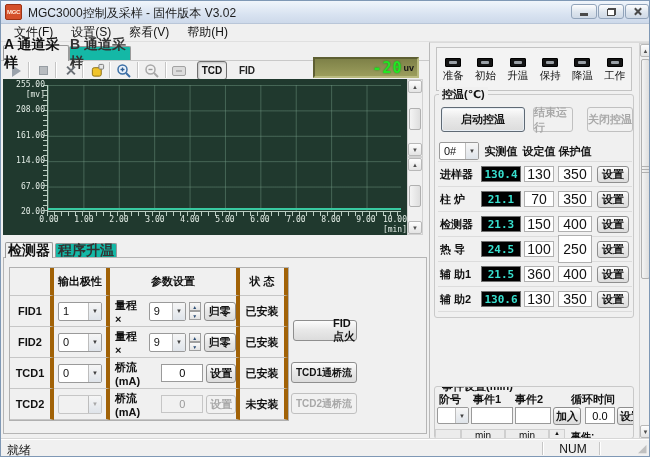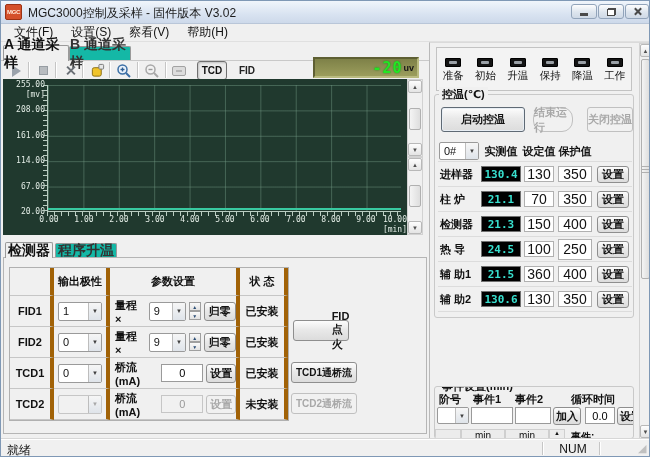--- a/index.html
+++ b/index.html
@@ -321,21 +321,21 @@
         </div>
       </div>
     <div class="dcell params">
       <span class="plabel">桥流(mA)</span>
       <input class="tinput dis" style="width: 42px; height: 18px;" value="0">
       <div class="btn dis" style="width:32px;height:19px;">设置</div>
     </div>
     <div class="dcell b">未安装</div>
   </div>
 
-  <div class="btn abs" style="left:292px;top:319px;width:56px;height:21px;padding-left:39px;">FID点火</div>
+  <div class="btn abs" style="left:292px;top:319px;width:64px;height:21px;padding-left:39px;">FID点火</div>
   <div class="btn abs" style="left:290px;top:361px;width:66px;height:21px;font-size:10px;">TCD1通桥流</div>
   <div class="btn abs dis" style="left:290px;top:392px;width:66px;height:21px;font-size:10px;">TCD2通桥流</div>
 
   <div class="rpanel">
 
     <div class="ledbox">
       <div class="ledcol">
           <span class="led"></span>
           <span class="ledlbl">准备</span>
         </div>
@@ -357,21 +357,21 @@
         </div>
       <div class="ledcol">
           <span class="led"></span>
           <span class="ledlbl">工作</span>
         </div>
     </div>
 
     <div class="group" style="left:4px;top:51px;width:200px;height:224px;">
       <span class="gtitle">控温(℃)</span>
       <div class="btn primary abs" style="left:6px;top:12px;width:84px;height:25px;">启动控温</div>
-      <div class="btn dis abs" style="left:98px;top:12px;width:40px;height:25px;border-radius:11px;">结束运行</div>
+      <div class="btn dis abs" style="left:98px;top:12px;width:40px;height:25px;">结束运行</div>
       <div class="btn dis abs" style="left:152px;top:12px;width:46px;height:25px;">关闭控温</div>
 
       <div class="ttable">
         <div class="tcell">
             <div class="combo" style="width:40px;height:18px;">
               <span class="cval">0#</span>
               <span class="carr">▼</span>
             </div>
           </div>
         <div class="tcell b">实测值</div>
@@ -422,21 +422,21 @@
           </div>
 
         <div class="tcell nm">热 导</div>
         <div class="tcell">
             <div class="lcdcell" style="width:40px;height:16px;">24.5</div>
           </div>
         <div class="tcell">
             <div class="wbox" style="width:30px;height:16px;">100</div>
           </div>
         <div class="tcell">
-            <div class="wbox" style="width:34px;height:21px;">250</div>
+            <div class="wbox" style="width:34px;height:28px;">250</div>
           </div>
         <div class="tcell">
             <div class="btn" style="width:32px;height:17px;">设置</div>
           </div>
 
         <div class="tcell nm">辅 助1</div>
         <div class="tcell">
             <div class="lcdcell" style="width:40px;height:16px;">21.5</div>
           </div>
         <div class="tcell">

